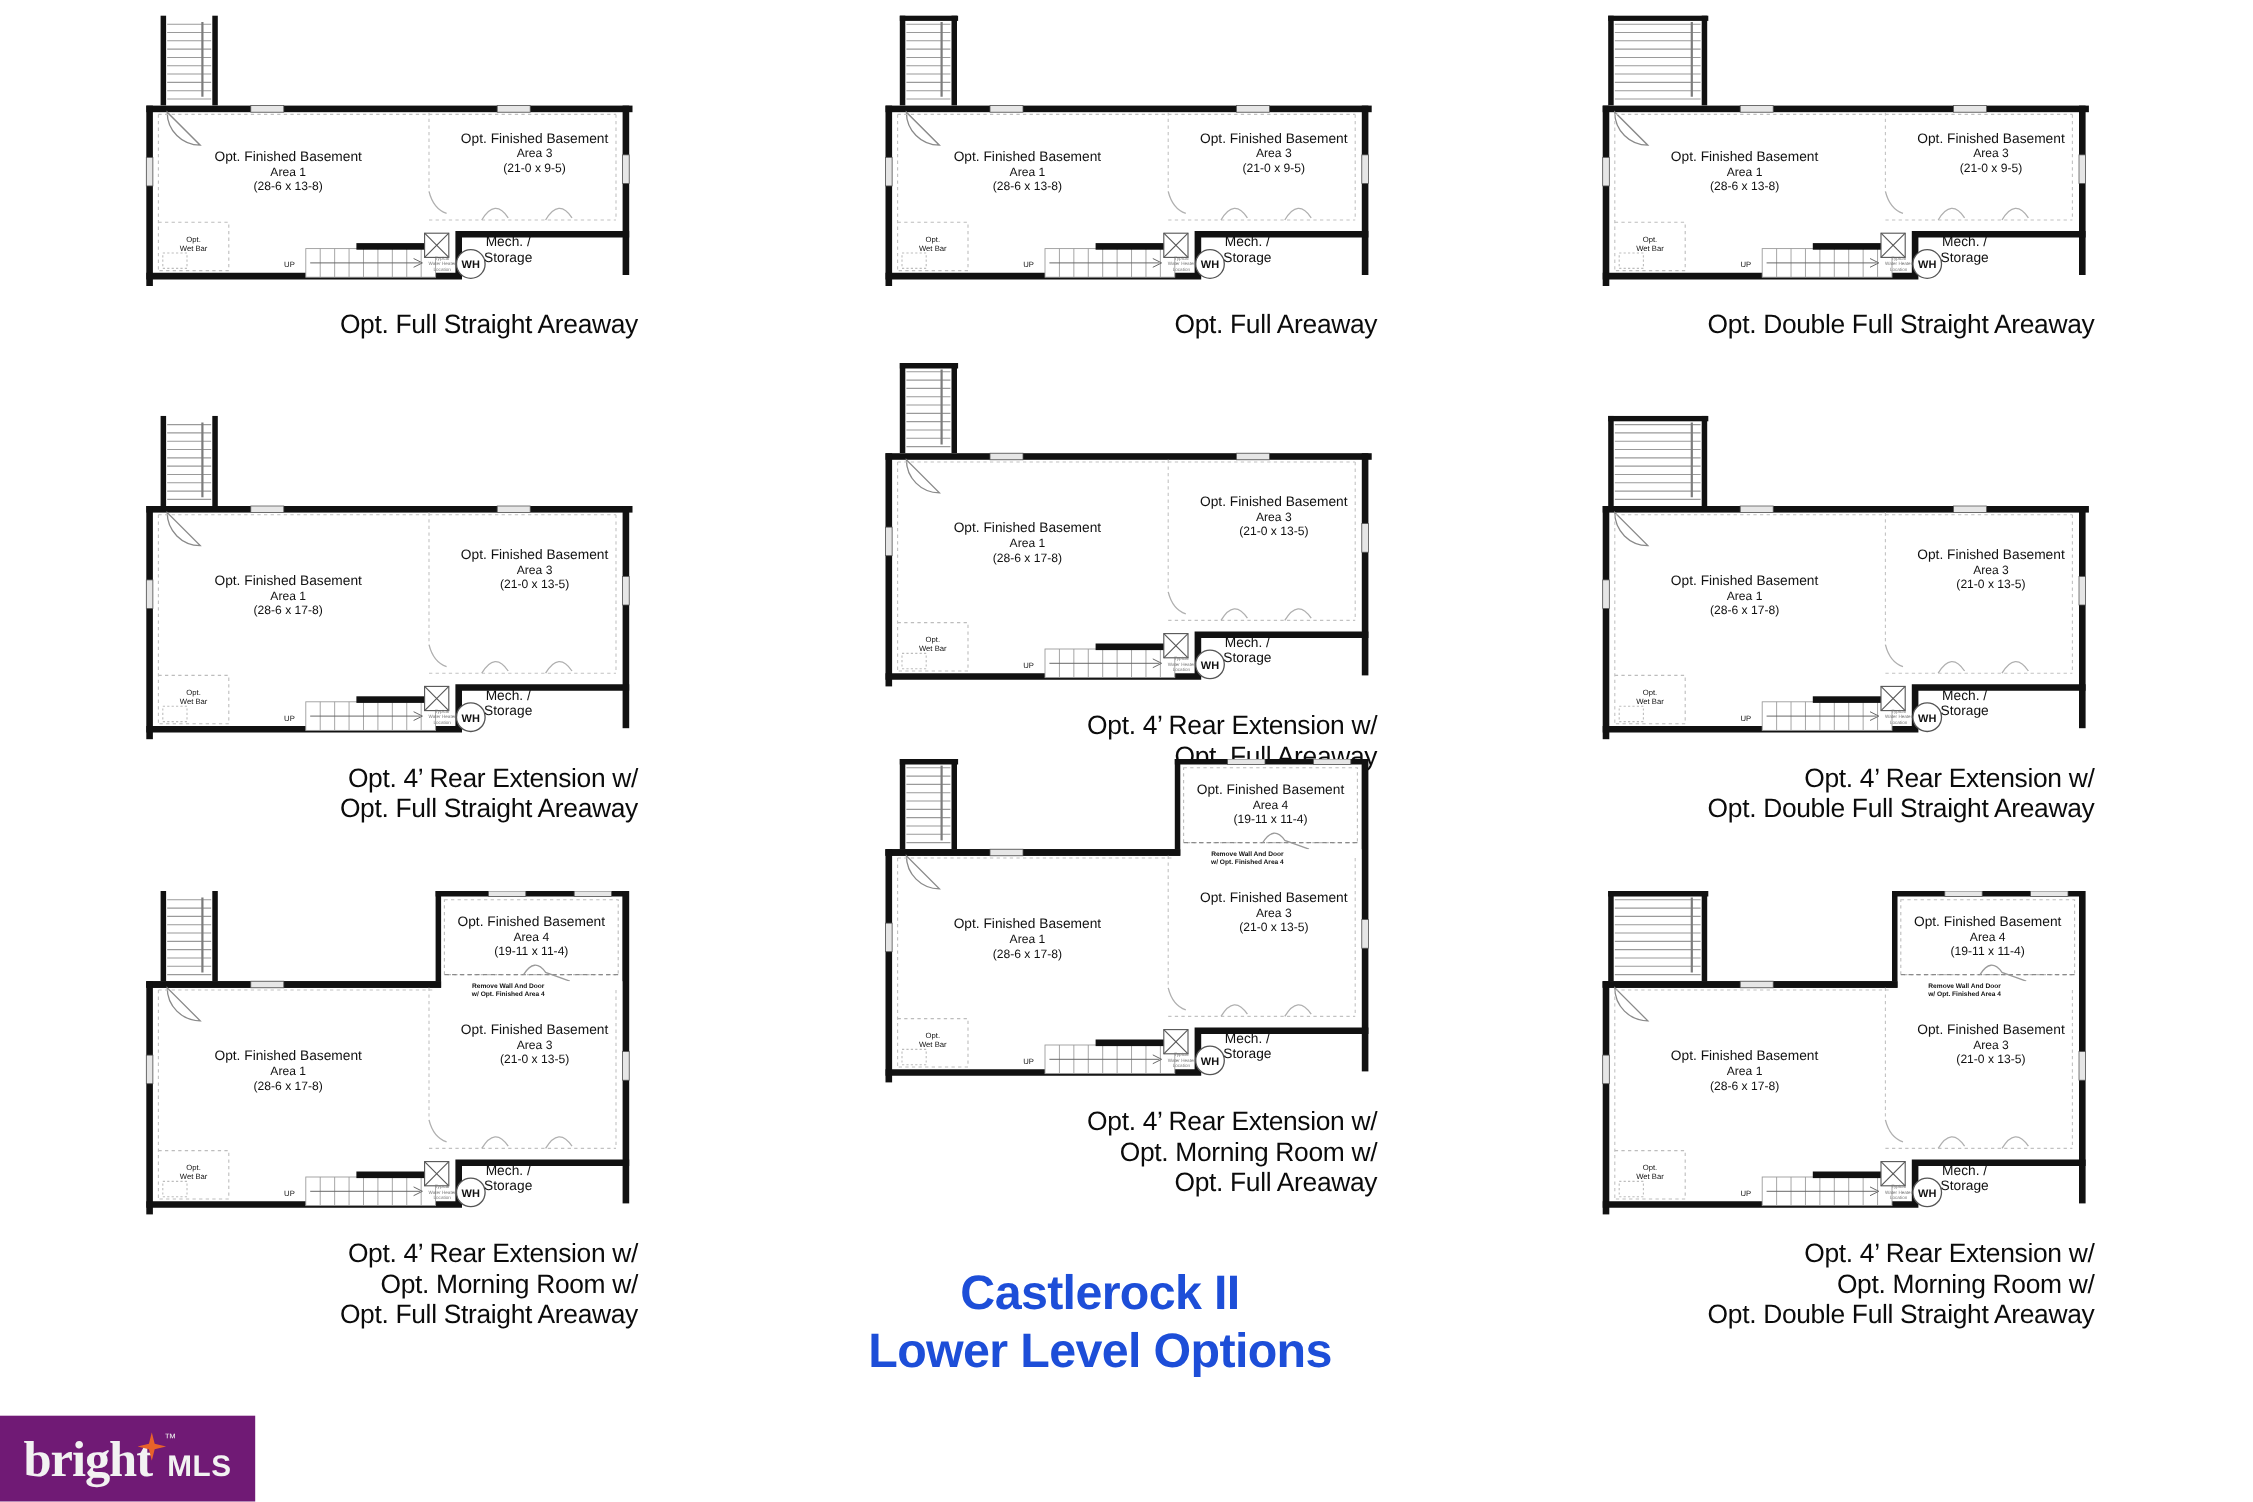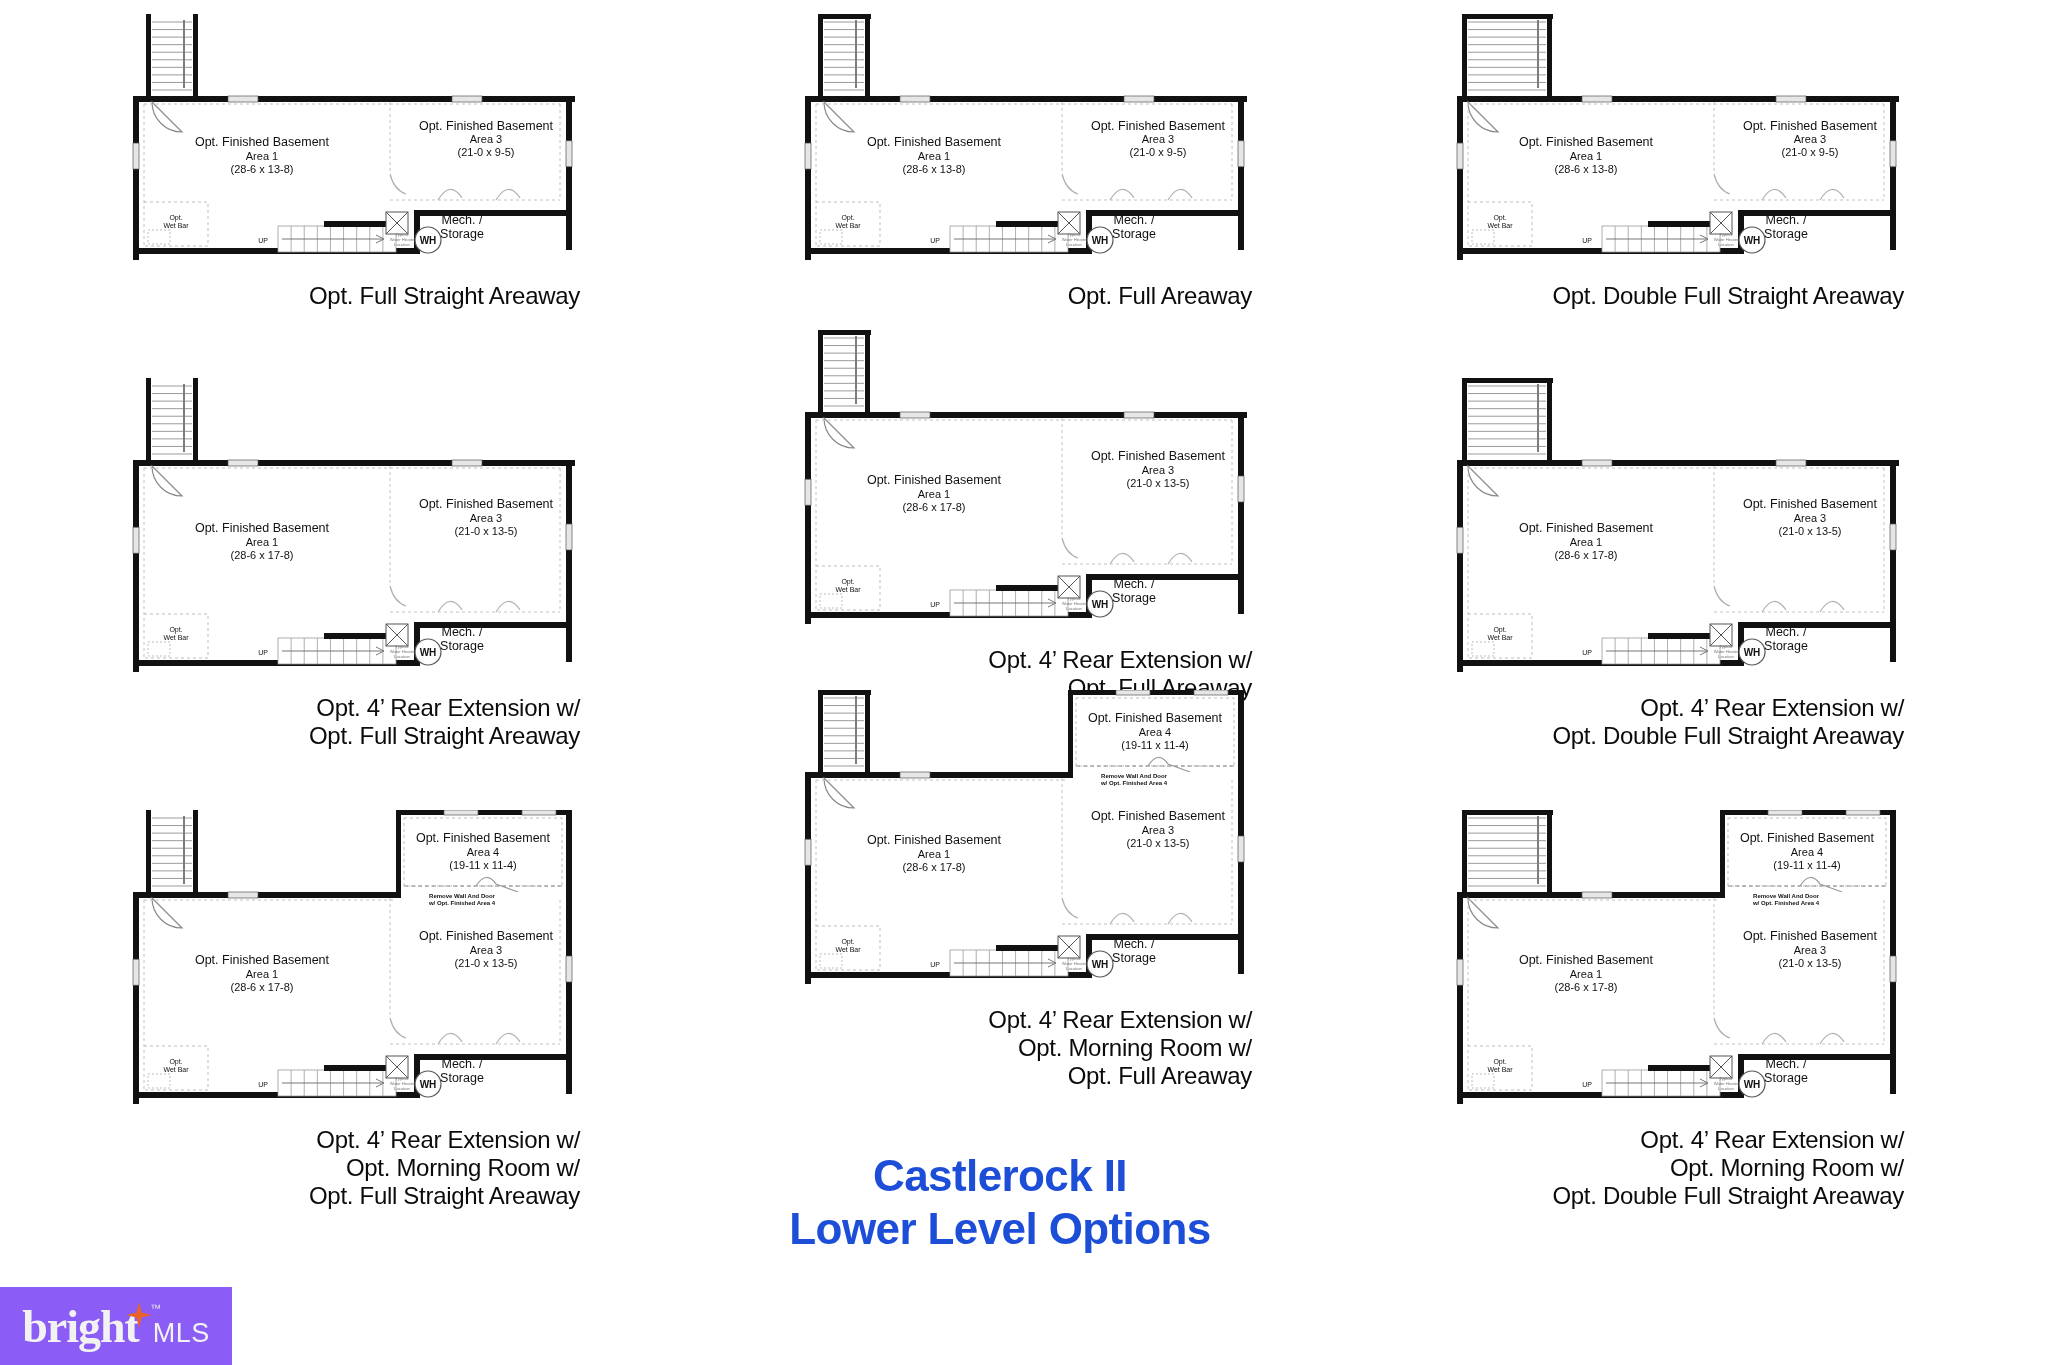--- a/index.html
+++ b/index.html
@@ -34,39 +34,39 @@
     line-height:1.2;
     letter-spacing:-0.6px;
     color:#1d4ed8;
     white-space:pre-line;
   }
 
   
   .watermark{
     position:absolute; left:0; bottom:0;
     width:232px;height:78px;
-    background:#8b5cf6;
+    background:#701a75;
     display:flex;align-items:center;justify-content:center;
   }
   .wm-inner{position:relative;display:flex;align-items:baseline;}
   .wm-bright{
     font-family:"Liberation Serif","DejaVu Serif",serif;
     font-size:46px;font-weight:bold;color:#f2f2f2;letter-spacing:-1px;
     position:relative;
   }
   .wm-star{
     position:absolute;left:104px;top:2px;width:26px;height:26px;color:#e8622a;
   }
   .wm-tm{
     font-family:"Liberation Sans",sans-serif;
     font-size:11px;color:#e9e9e9;position:absolute;left:128px;top:2px;
   }
   .wm-mls{
     font-family:"Liberation Sans",sans-serif;
-    font-size:27px;color:#f2f2f2;margin-left:14px;letter-spacing:0.5px;
+    font-size:27px;color:#f2f2f2;margin-left:14px;letter-spacing:0.5px;font-weight:bold;
   }
 </style>
 </head>
 <body>
 
 <div class="sheet">
 
   <div class="cell" style="left:128px;  top:14px;  width:452px;">
       <div class="plan-wrap">
         <svg class="plan-svg" viewBox="0 0 452 262" xmlns="http://www.w3.org/2000/svg">

